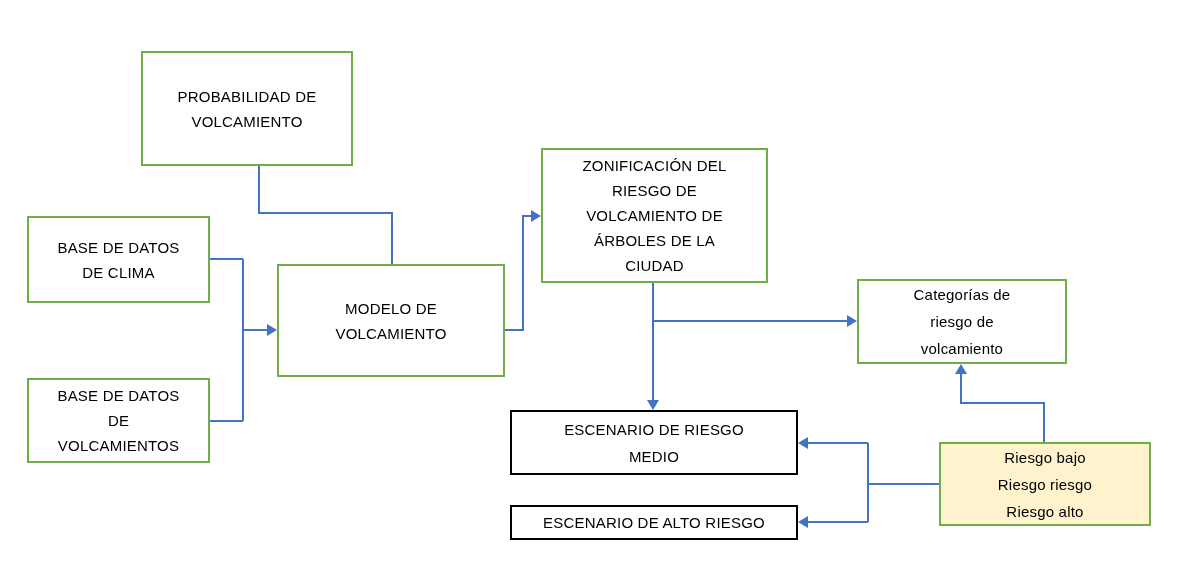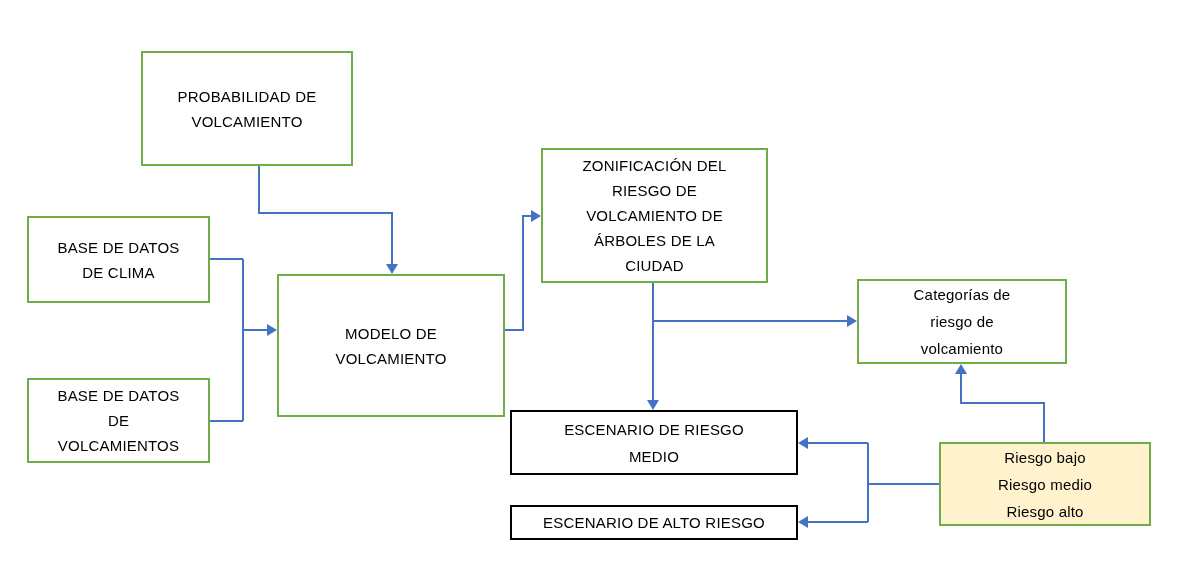--- a/index.html
+++ b/index.html
@@ -33,21 +33,21 @@
   .box.yellow{background:var(--yellow);}
   .lh27 .lbl{line-height:27px;}
   svg.wires{position:absolute;left:0;top:0;pointer-events:none;}
   .wire{stroke:var(--blue);stroke-width:2;fill:none;}
   .arrowhead{fill:var(--blue);stroke:none;}
 
   
   #b-prob   {left:141px;top:37px; width:212px;height:115px;margin-top:14px;}
   #b-clima  {left:27px; top:216px;width:183px;height:87px;}
   #b-volc   {left:27px; top:378px;width:183px;height:85px;}
-  #b-modelo {left:277px;top:274px;width:228px;height:143px;}
+  #b-modelo {left:277px;top:264px;width:228px;height:113px;}
   #b-zonif  {left:541px;top:148px;width:227px;height:135px;}
   #b-categ  {left:857px;top:279px;width:210px;height:85px;}
   #b-escmed {left:510px;top:410px;width:288px;height:65px;}
   #b-escalt {left:510px;top:505px;width:288px;height:35px;}
   #b-riesgo {left:939px;top:442px;width:212px;height:84px;}
 </style>
 </head>
 <body>
 
 <div class="stage">
@@ -129,17 +129,17 @@
     <span class="lbl">ESCENARIO DE ALTO RIESGO</span>
   </div>
 
   <div class="box black lh27" id="b-escmed">
     <span class="lbl">ESCENARIO DE RIESGO
 MEDIO</span>
   </div>
 
   <div class="box yellow lh27" id="b-riesgo">
     <span class="lbl">Riesgo bajo
-Riesgo medio
+Riesgo riesgo
 Riesgo alto</span>
   </div>
 
 </div>
 
 </body></html>

